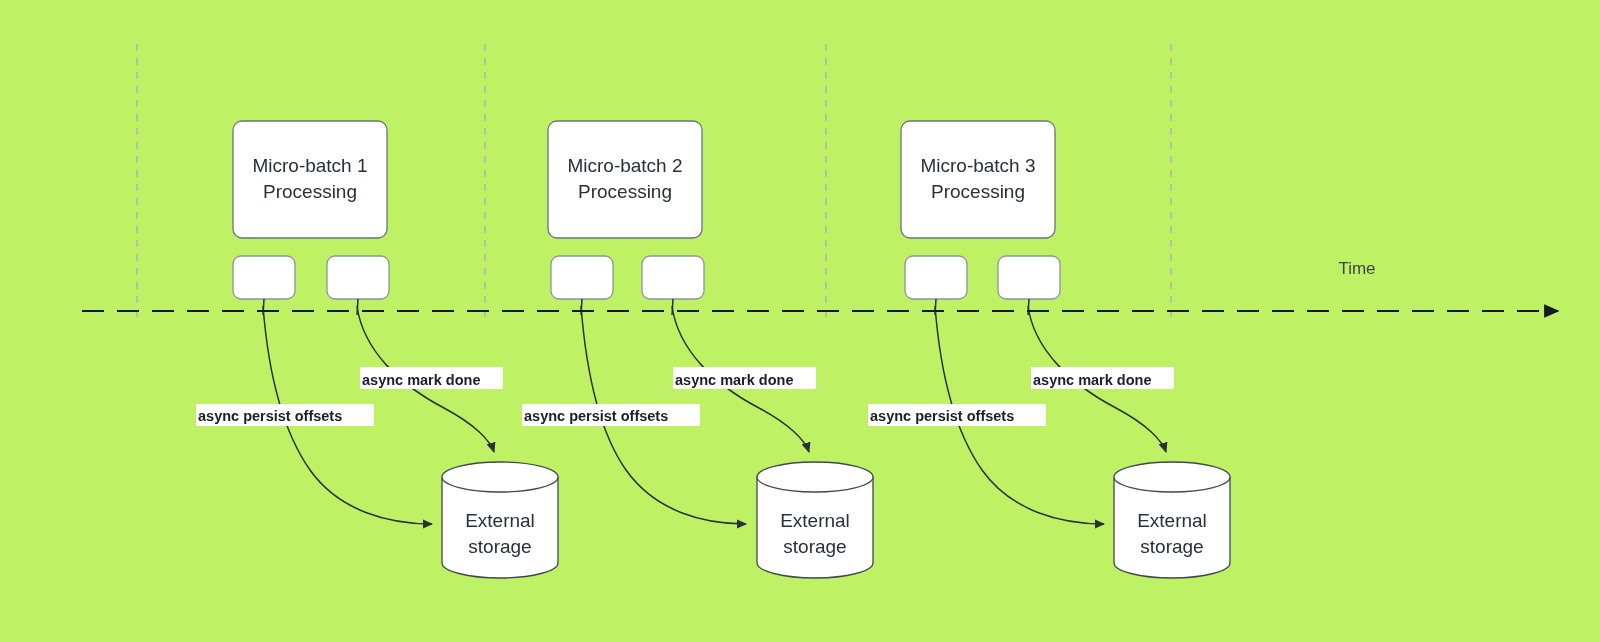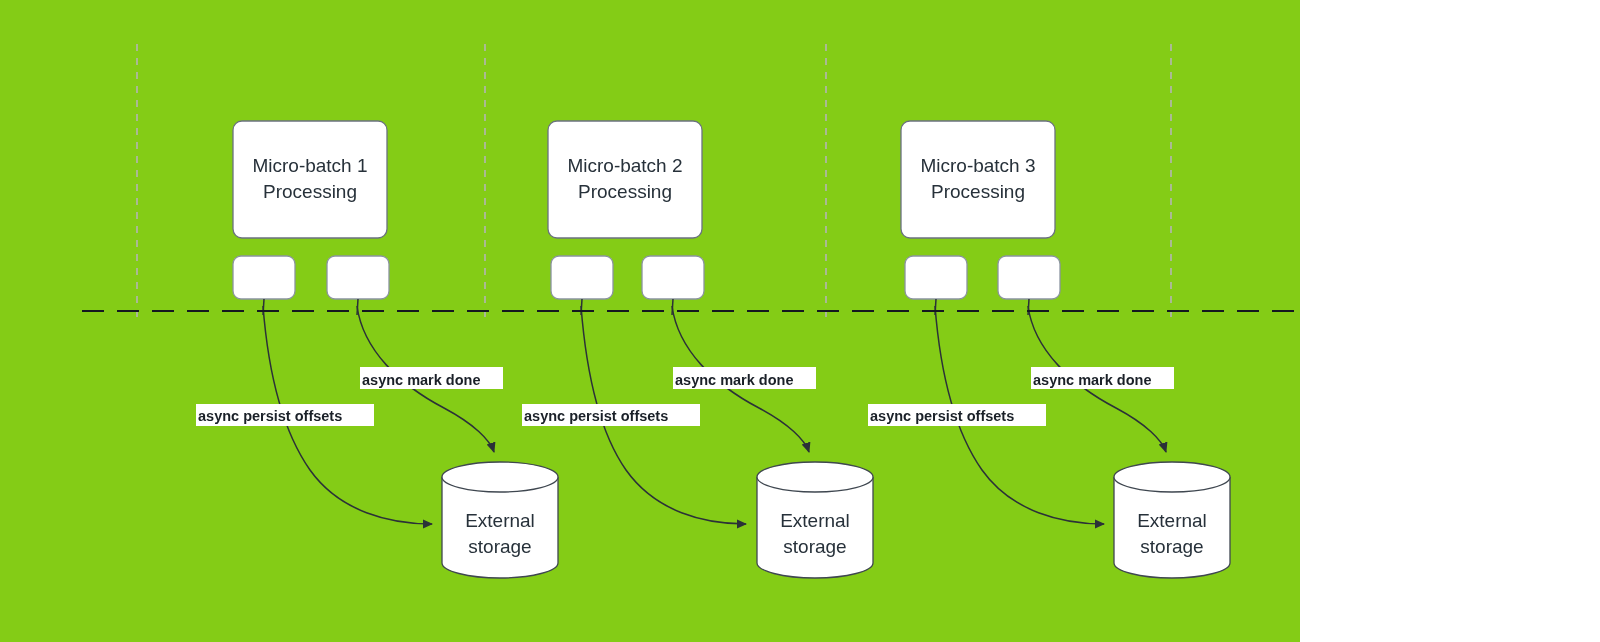--- a/index.html
+++ b/index.html
@@ -5,23 +5,23 @@
   html, body {
     margin: 0;
     padding: 0;
     background: #ffffff;
   }
   body {
     font-family: "Liberation Sans", sans-serif;
   }
   #canvas {
     position: relative;
-    width: 1300px;
+    width: 1600px;
     height: 642px;
-    background: #84cc16;
+    background: #bef264;
     overflow: hidden;
   }
   #canvas svg.layer {
     position: absolute;
     top: 0;
     left: 0;
     width: 1600px;
     height: 642px;
   }
   .box-label {

